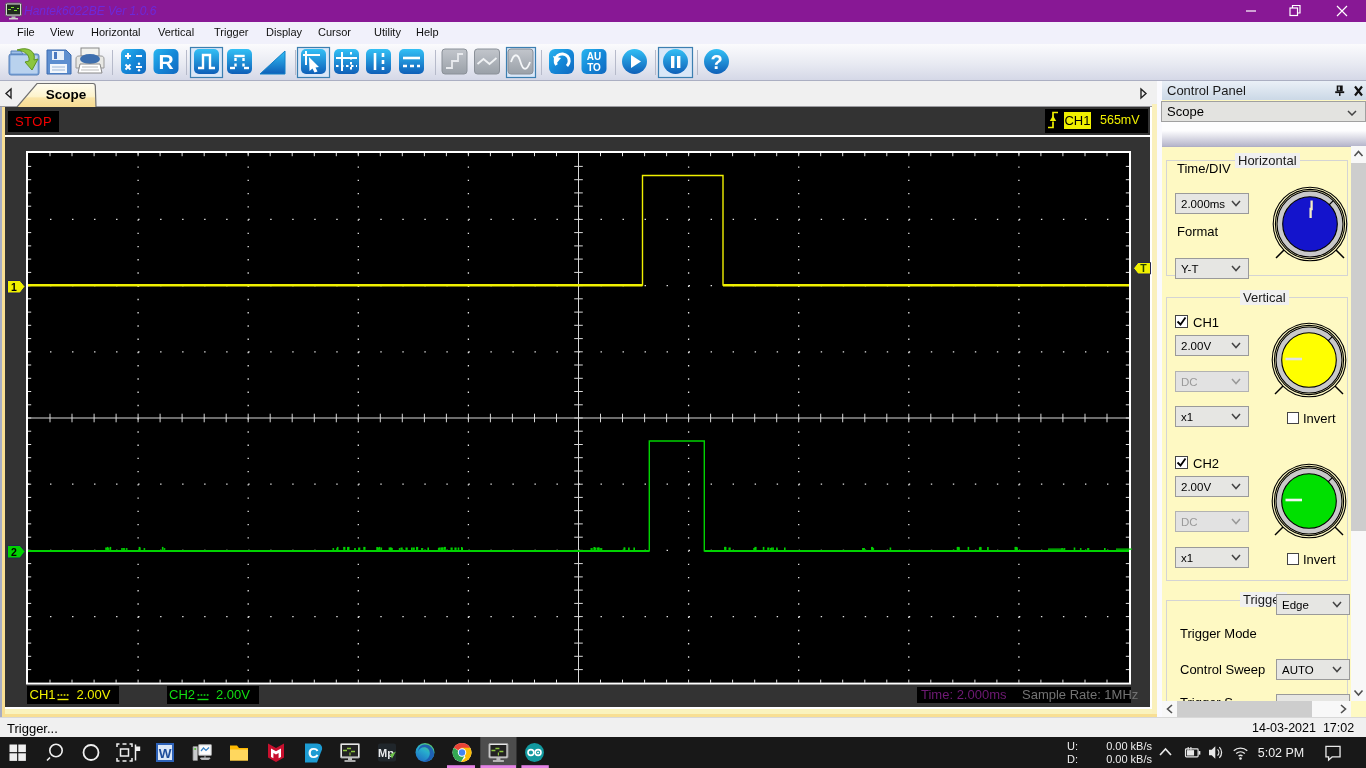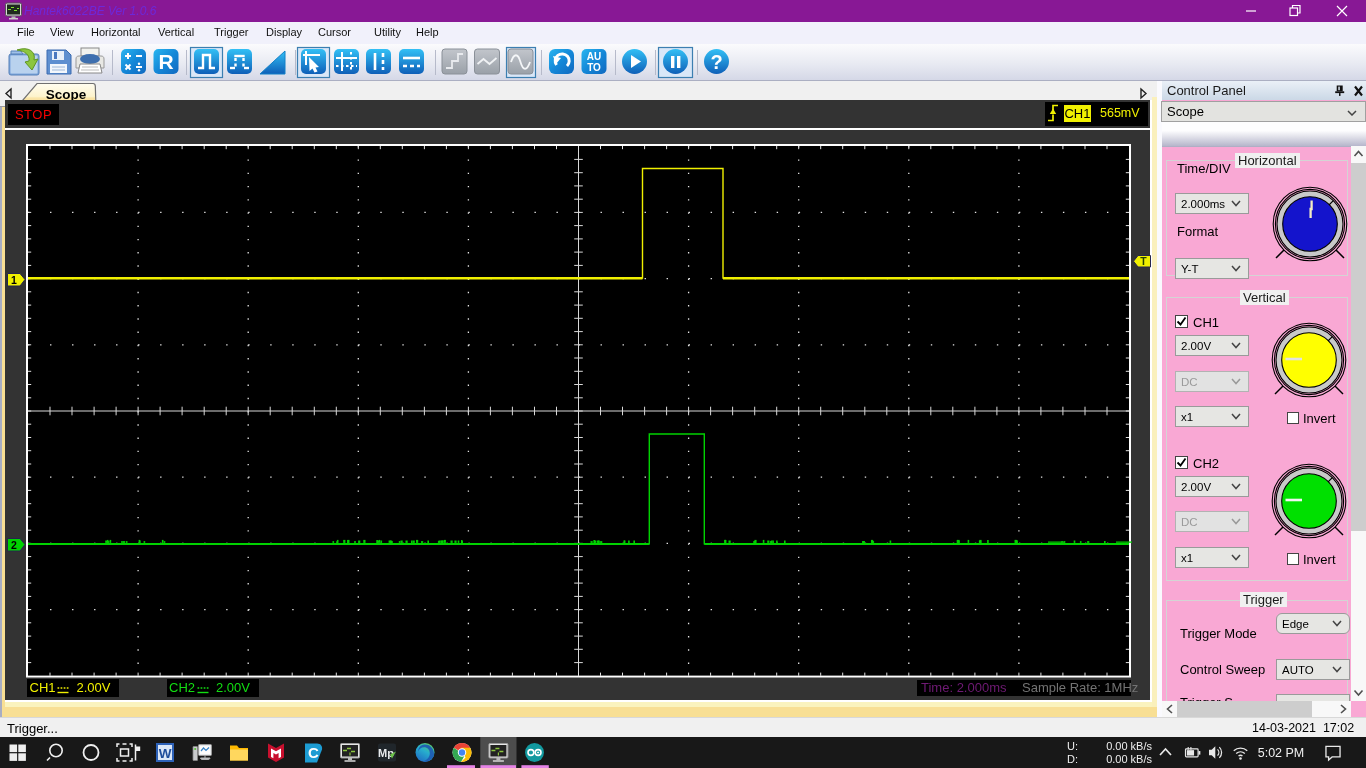--- a/index.html
+++ b/index.html
@@ -26,21 +26,21 @@
 
 #scopewin { left:0; top:107px; width:1157px; height:610px; background:#F8DF94; }
 #leftedge { left:0; top:107px; width:2px; height:610px; background:#A8ADC2; }
 #darkpanel { left:5px; top:3.4px; width:1147px; height:601.6px; background:#333333; border-right:2px solid #fff; border-bottom:2px solid #fff; position:absolute; }
 #framebot { position:absolute; left:5px; top:605px; width:1147px; height:5px; background:#FAF3BE; }
 
 .blackbox { position:absolute; background:#000; }
 
 
 #gapcol { left:1157px; top:81px; width:5px; height:636px; background:#FAFAFE; }
-#cpanel { left:1162px; top:81px; width:204px; height:636px; background:#f9a8d4; }
+#cpanel { left:1162px; top:81px; width:204px; height:636px; background:#fef9c3; }
 #cphead { position:absolute; left:0; top:0; width:204px; height:19px; background:linear-gradient(#EAF0F7,#CBD8E6); }
 #cpcombo { position:absolute; left:-1px; top:20px; width:205px; height:21px; background:#E3E3E0; border:1px solid #A0A0A0; font-size:13px; color:#000; padding:2px 0 0 5px; }
 #cpgrad { position:absolute; left:0; top:41px; width:204px; height:25px; background:linear-gradient(#FDFDFE 0%,#FDFDFE 35%,#B6B6CB 96%,#A8A8BE 100%); }
 
 .gbox { position:absolute; left:4px; width:182px; border:1px solid #D4D4D4; }
 .gboxlabel { position:absolute; top:-8px; background:#F0F0F0; padding:0 3px; font-size:13px; color:#1a1a1a; }
 .cplabel { position:absolute; font-size:13px; color:#000; }
 .combo { position:absolute; width:74px; height:21px; background:#E6E6E3; border:1px solid #9A9A9A; font-size:11.5px; color:#000; }
 .combo .ct { position:absolute; left:5px; top:4px; }
 .combo svg { position:absolute; right:7px; top:6px; }
@@ -264,21 +264,21 @@
       </linearGradient>
     </defs>
     <path d="M17 26 L37 2.5 L93 2.5 Q95.2 2.5 95.3 5 L96 26" fill="url(#tabg)" stroke="#707070" stroke-width="1.2"></path>
     <text x="66" y="17.5" font-size="13.5" font-weight="bold" fill="#000" text-anchor="middle" font-family="Liberation Sans">Scope</text>
     <path d="M11 8 L6 12.5 L11 17 Z" fill="none" stroke="#222" stroke-width="1.4"></path>
     <path d="M1141 8 L1146 12.5 L1141 17 Z" fill="none" stroke="#222" stroke-width="1.4"></path>
   </svg>
 
   <div class="abs" id="scopewin"></div>
   <div class="abs" id="leftedge"></div>
-  <div class="abs" style="left:0;top:97px;width:1157px;height:610px;padding-left:36px;">
+  <div class="abs" style="left:0;top:104px;width:1157px;height:610px;padding-left:36px;">
     <div id="darkpanel"></div>
     <div id="framebot"></div>
     <div class="abs" style="left:1152.2px;top:0;width:4.8px;height:610px;background:#FAF0BC;"></div>
     <div class="blackbox" style="left:8px;top:6.6px;width:51px;height:21px;"></div>
     <div class="abs" style="left:8px;top:6.6px;width:51px;height:21px;color:#F50000;font-size:13px;text-align:center;line-height:21px;letter-spacing:0.5px;">STOP</div>
     <div class="blackbox" style="left:1045px;top:4.6px;width:103px;height:24px;"></div>
     <svg class="abs" width="14" height="18" style="left:1047px;top:7px" viewBox="0 0 14 18">
       <path d="M1 16.5 H6 V10.5 M6 6 V1.5 H11" fill="none" stroke="#F0F000" stroke-width="1.7"></path>
       <path d="M6 4.5 L2.8 10 H9.2 Z" fill="#F0F000"></path>
     </svg>
@@ -842,21 +842,21 @@
         <line x1="19" y1="-19" x2="23.3" y2="-23.3" stroke="#000" stroke-width="1.1"></line>
         <line x1="-23.5" y1="-1" x2="-7" y2="-1" stroke="#F4F4F4" stroke-width="2.6"></line>
       </g>
     </svg>
     <div class="cbox" style="left:124.6px;top:471.5px;width:12px;height:12px;"></div>
     <div class="cplabel" style="left:141px;top:470.5px;">Invert</div>
 
     <div class="gbox" style="top:518.6px;height:116px;"></div>
     <div class="gboxlabel" style="left:78px;top:511px;">Trigger</div>
     <div class="cplabel" style="left:18px;top:545px;">Trigger Mode</div>
-    <div class="combo" style="left:114px;top:532px;border-radius:6px;">
+    <div class="combo" style="left:114px;top:513px;">
         <span class="ct">Edge</span>
       <svg width="10" height="7" viewBox="0 0 10 7">
           <path d="M1 1 L5 5.5 L9 1" fill="none" stroke="#444" stroke-width="1.5"></path>
         </svg>
       </div>
     <div class="cplabel" style="left:18px;top:581px;">Control Sweep</div>
     <div class="combo" style="left:114px;top:577.9px;">
         <span class="ct">AUTO</span>
       <svg width="10" height="7" viewBox="0 0 10 7">
           <path d="M1 1 L5 5.5 L9 1" fill="none" stroke="#444" stroke-width="1.5"></path>

